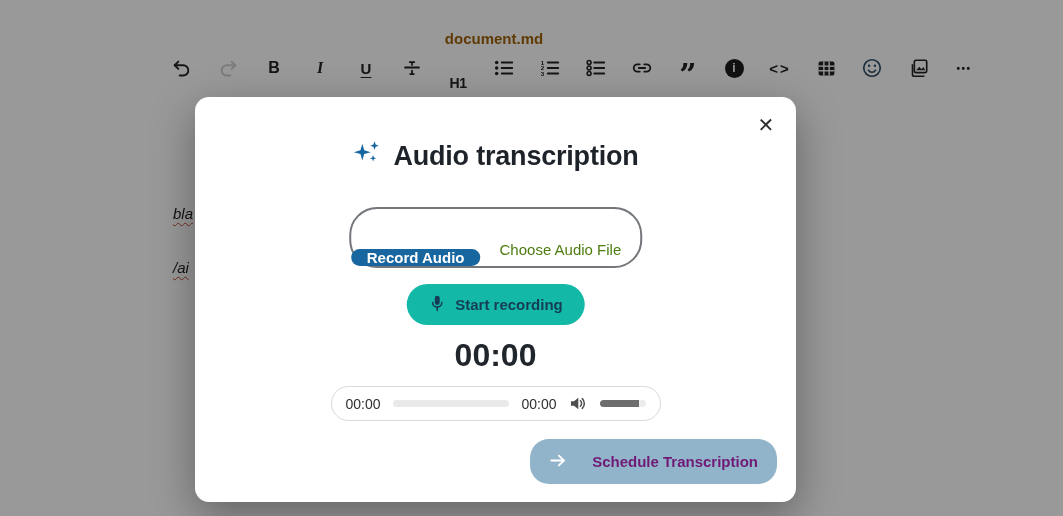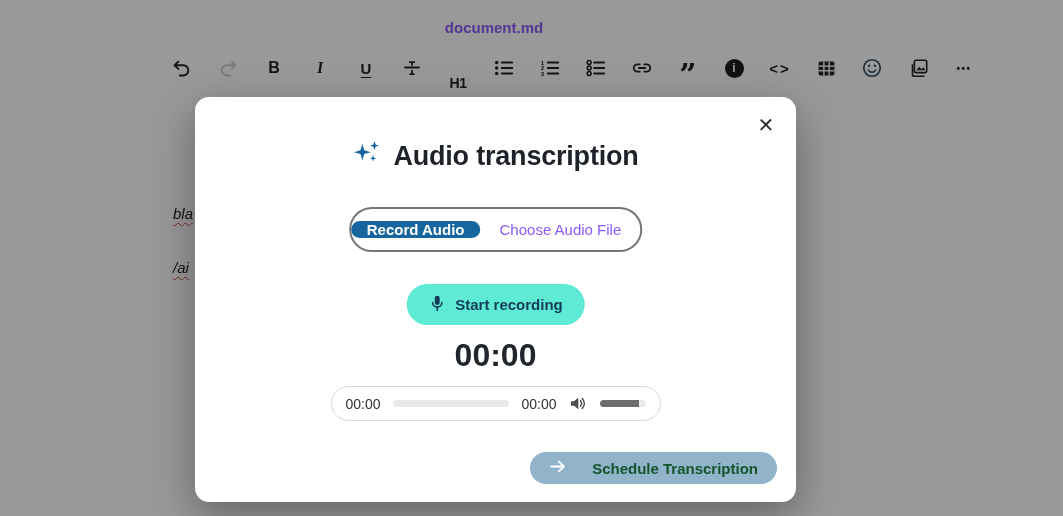--- a/index.html
+++ b/index.html
@@ -1,22 +1,22 @@
 <!DOCTYPE html>
 <html><head>
 <meta charset="utf-8">
 <style>
   html,body{margin:0;padding:0;background:#fff;}
   *{box-sizing:border-box;}
   .stage{position:relative;width:1063px;height:516px;overflow:hidden;
          font-family:"Liberation Sans","DejaVu Sans",sans-serif;background:#fff;}
 
   
-  .doc-title{position:absolute;top:19px;left:0;width:988px;text-align:center;
-             font-size:15px;font-weight:700;color:#8b5cf6;}
+  .doc-title{position:absolute;top:30px;left:0;width:988px;text-align:center;
+             font-size:15px;font-weight:700;color:#a16207;}
   .toolbar{position:absolute;top:56px;left:170px;height:24px;display:flex;gap:22px;align-items:center;}
   .tb{width:24px;height:24px;padding:0;border:0;background:transparent;display:flex;
       align-items:center;justify-content:center;color:#232323;cursor:pointer;}
   .tb svg{display:block;}
   .tb .txt-b{font-size:16px;font-weight:800;}
   .tb .txt-i{font-size:16px;font-weight:700;font-style:italic;font-family:"Liberation Serif","DejaVu Serif",serif;}
   .tb .txt-u{font-size:15px;font-weight:700;text-decoration:underline;text-underline-offset:3px;}
   .tb .txt-h1{font-size:14px;font-weight:700;letter-spacing:-0.5px;margin-top:30px;}
   .tb .txt-code{font-size:15px;font-weight:700;letter-spacing:2px;}
   .tb .txt-quote{font-size:30px;font-weight:700;font-family:"DejaVu Serif","Liberation Serif",serif;
@@ -35,45 +35,45 @@
   .overlay{position:absolute;inset:0;background:rgba(0,0,0,0.4);}
   .modal{position:absolute;left:195px;top:97px;width:601px;height:405px;background:#fff;
          border-radius:14px;box-shadow:0 14px 44px rgba(0,0,0,0.35);}
   .close{position:absolute;top:10px;right:12px;width:36px;height:36px;border:0;background:transparent;
          font-size:20px;color:#2e2e2e;display:flex;align-items:center;justify-content:center;cursor:pointer;}
 
   .m-header{position:absolute;top:41px;left:0;width:100%;height:36px;display:flex;
             align-items:center;justify-content:center;gap:11px;}
   .m-title{margin:0;font-size:27px;font-weight:700;color:#1e232a;letter-spacing:-0.2px;}
 
-  .seg{position:absolute;top:110px;left:50%;transform:translateX(-50%);height:45px;
-       display:flex;align-items:center;border:2px solid #73767a;border-radius:28px;background:#fff;}
+  .seg{position:absolute;top:110px;left:50%;transform:translateX(-50%);height:61px;
+       display:flex;align-items:flex-end;border:2px solid #73767a;border-radius:28px;background:#fff;}
   .seg button{border:0;background:transparent;font-family:inherit;font-size:15px;cursor:pointer;
               display:flex;align-items:center;justify-content:center;}
   .seg .seg-active{background:#17669f;color:#fff;font-weight:700;border-radius:26px;padding:0 16px;}
-  .seg .seg-inactive{color:#8b5cf6;padding:8px 19px;}
+  .seg .seg-inactive{color:#4d7c0f;padding:8px 19px;}
 
   .rec{position:absolute;top:187px;left:50%;transform:translateX(-50%);height:41px;padding:0 22px;
-       border:0;border-radius:21px;background:#5eead4;color:#153d59;font-family:inherit;
+       border:0;border-radius:21px;background:#14b8a6;color:#153d59;font-family:inherit;
        font-size:15px;font-weight:700;display:flex;align-items:center;gap:10px;cursor:pointer;}
 
   .timer{position:absolute;top:240px;left:0;width:100%;text-align:center;
          font-size:32px;font-weight:700;color:#20262b;line-height:36px;}
 
   .player{position:absolute;top:289px;left:50%;transform:translateX(-50%);width:330px;height:35px;
           border:1px solid #d9d9d9;border-radius:18px;background:#fff;display:flex;
           align-items:center;padding:0 14px;gap:12px;}
   .pt{font-size:14px;color:#303030;flex:0 0 auto;}
   .ptrack{flex:1;height:7px;border-radius:4px;background:#e9e9e9;cursor:pointer;}
   .vicon{flex:0 0 auto;display:flex;align-items:center;cursor:pointer;}
   .vslider{flex:0 0 auto;width:46px;height:7px;border-radius:4px;cursor:pointer;
            background:linear-gradient(to right,#6d6d6d 0 84%,#ececec 84% 100%);}
 
-  .submit{position:absolute;right:19px;bottom:18px;height:32px;padding:0 19px;border:0;
-          border-radius:19px;background:#91b4ca;color:#14532d;font-family:inherit;font-size:15px;
+  .submit{position:absolute;right:19px;bottom:18px;height:45px;padding:0 19px;border:0;
+          border-radius:19px;background:#91b4ca;color:#701a75;font-family:inherit;font-size:15px;
           font-weight:700;display:flex;align-items:center;gap:25px;cursor:pointer;}
 </style>
 </head>
 <body>
 
 <div class="stage">
 
   <div class="doc-title">document.md</div>
 
   <div class="toolbar">

